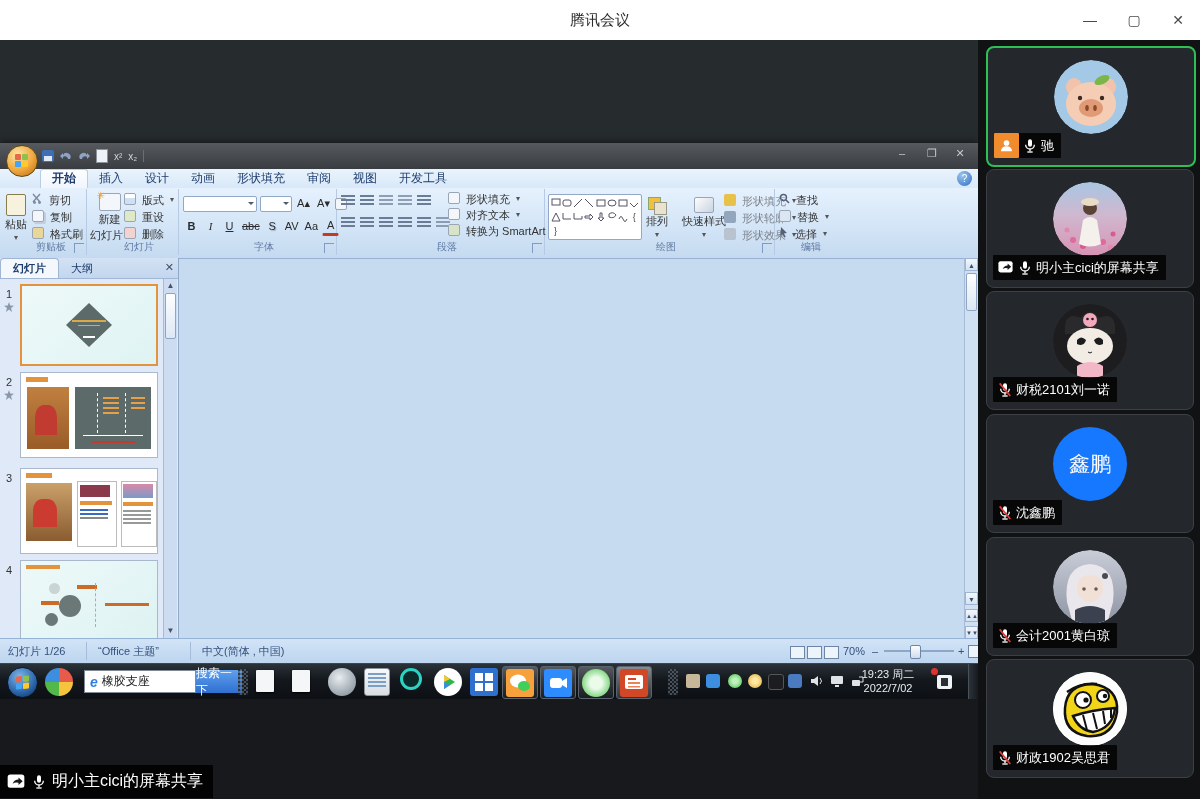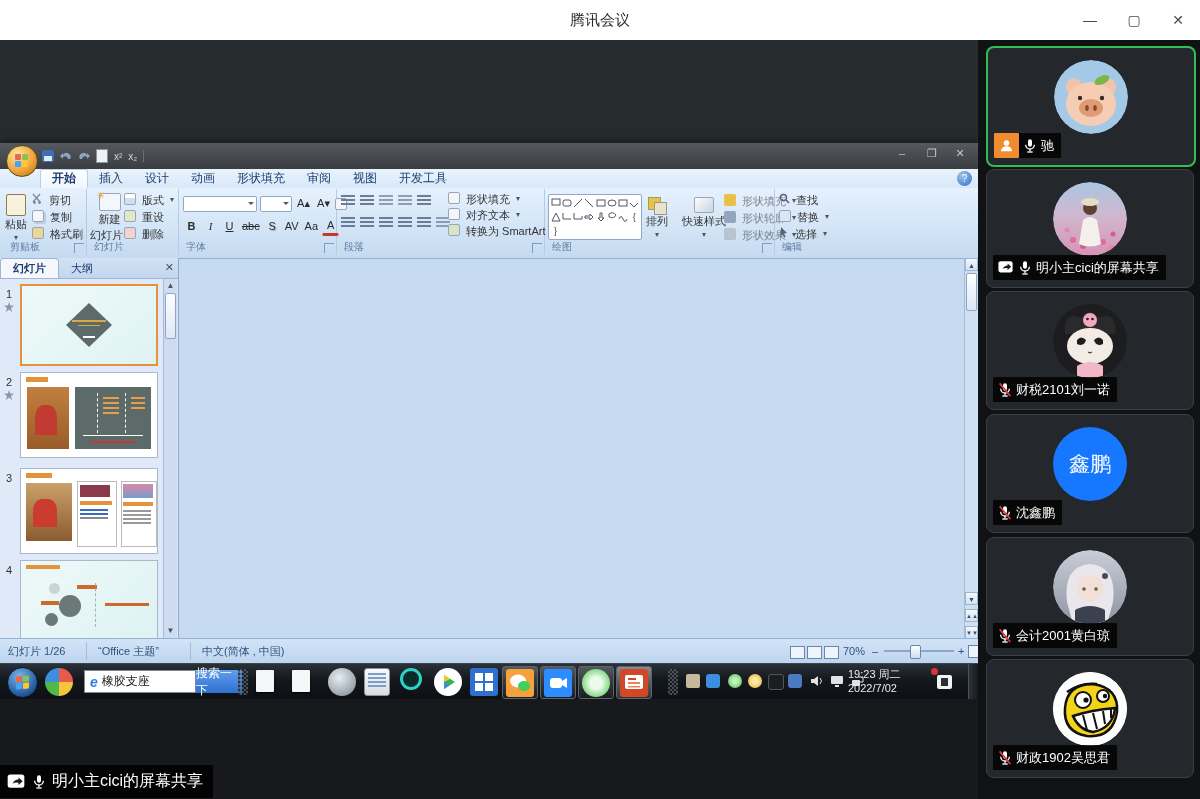--- a/index.html
+++ b/index.html
@@ -41,21 +41,21 @@
   .tab{padding:0 11px;font-size:12px;line-height:19px;color:#1e3c6e;}
   .tab.active{background:linear-gradient(#fdfeff,#f0f6fd);border:1px solid #b9cee4;border-bottom:none;
       border-radius:3px 3px 0 0;color:#1e3c6e;font-weight:bold;line-height:17px;}
   .help-btn{position:absolute;right:6px;top:2px;width:15px;height:15px;border-radius:50%;
       background:radial-gradient(circle at 35% 30%,#9cc4ee,#2f6fc0);color:#fff;font-size:10px;line-height:15px;text-align:center;}
 
   
   .ribbon{position:absolute;left:0;top:45px;right:0;height:70px;
       background:linear-gradient(#e6f1fd,#d3e5f7 55%,#c5daf0);border-bottom:1px solid #97b2d4;}
   .grp{position:absolute;top:1px;height:66px;border-right:1px solid #b6cbe3;}
-  .grp-label{position:absolute;left:8px;right:0;bottom:1px;text-align:left;font-size:10px;color:#5f7aa3;}
+  .grp-label{position:absolute;left:14px;right:0;bottom:1px;text-align:center;font-size:10px;color:#5f7aa3;}
   .launch{position:absolute;right:2px;bottom:2px;width:9px;height:9px;border-left:1px solid #7f9cc0;border-top:1px solid #7f9cc0;}
   .rbtn{font-size:11px;color:#333;display:flex;gap:6px;line-height:14px;white-space:nowrap;}
   .mini{display:inline-block;width:12px;height:12px;border:1px solid #9aa6b5;background:#f3f6fa;border-radius:2px;box-sizing:border-box;}
   .bigbtn{display:flex;flex-direction:column;align-items:center;font-size:11px;color:#333;gap:1px;}
   .caret{font-size:8px;color:#555;}
   .combo{height:14px;background:#fff;border:1px solid #93a8c4;border-radius:2px;position:relative;}
   .combo:after{content:"";position:absolute;right:2px;top:5px;border:3px solid transparent;border-top-color:#4a5a70;}
   .fbtn{display:inline-block;min-width:13px;padding:0 1px;height:15px;line-height:15px;text-align:center;
       font-size:11px;color:#2b2b2b;border:1px solid transparent;border-radius:2px;}
   .bars{display:inline-block;width:14px;height:11px;
@@ -124,21 +124,21 @@
   .search-wrap{position:absolute;left:84px;top:6px;height:23px;display:flex;}
   .search-field{width:100px;background:#fff;border:1px solid #7f8a96;display:flex;align-items:center;gap:4px;padding:0 5px;font-size:12px;color:#222;}
   .search-btn{width:46px;background:linear-gradient(#5fa0ee,#2f6fd0);color:#fff;font-size:12px;display:flex;align-items:center;justify-content:center;}
   .ie-e{color:#2f7fe0;font-weight:bold;font-size:14px;font-style:italic;}
   .dots{position:absolute;width:10px;height:26px;top:5px;
       background:repeating-linear-gradient(90deg,#56606a 0 2px,transparent 2px 4px),repeating-linear-gradient(#56606a 0 2px,transparent 2px 4px);
       background-blend-mode:multiply;opacity:.8;}
   .paper{position:absolute;top:6px;width:18px;height:22px;background:#f4f6f8;border-radius:1px;box-shadow:0 1px 2px #000;}
   .paper:after{content:"";position:absolute;right:0;top:0;border:4px solid #c9cf d5;border-color:#c9cfd5 #0000 #0000 #c9cfd5;}
   .tray-ic{position:absolute;top:10px;width:14px;height:14px;border-radius:3px;}
-  .clock{position:absolute;right:50px;top:3px;width:80px;color:#e8ecf0;font-size:11px;line-height:14px;}
+  .clock{position:absolute;right:50px;top:3px;width:80px;text-align:center;color:#e8ecf0;font-size:11px;line-height:14px;}
   .show-desktop{position:absolute;right:0;top:0;width:9px;height:35px;background:linear-gradient(90deg,#2b3238,#171b20);border-left:1px solid #4a525a;}
   .red-dot{position:absolute;right:40px;top:4px;width:7px;height:7px;border-radius:50%;background:#e03131;}
   .ime-box{position:absolute;right:26px;top:11px;width:15px;height:14px;background:#f2f3f5;border-radius:2px;}
   .ime-box:after{content:"";position:absolute;left:4px;top:3px;width:7px;height:8px;background:#2b2f36;}
 
   
   .share-banner{position:absolute;left:0;top:725px;height:33px;background:rgba(0,0,0,.85);
       display:flex;align-items:center;gap:5px;padding:0 10px 0 6px;color:#fff;font-size:16px;}
 
   

